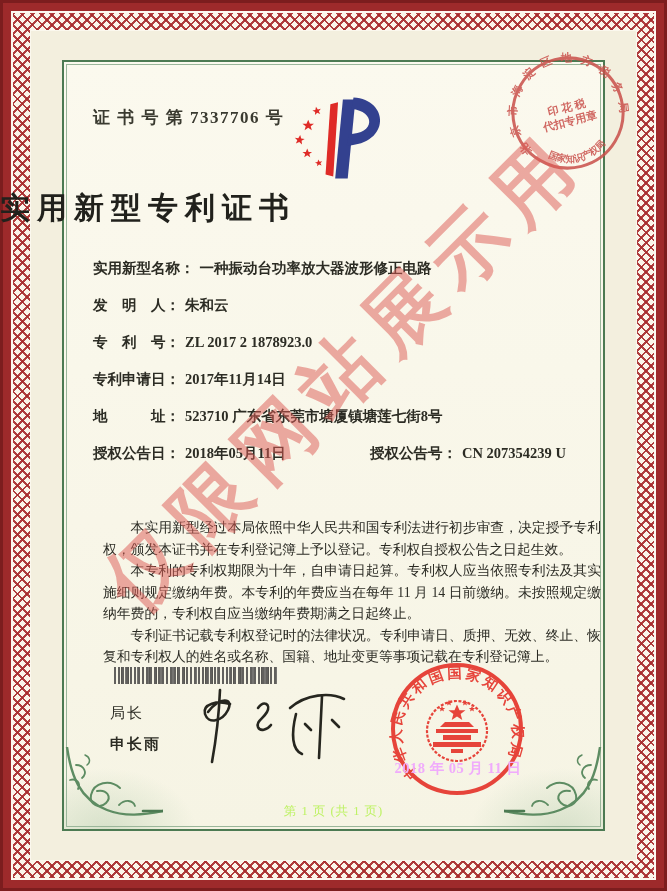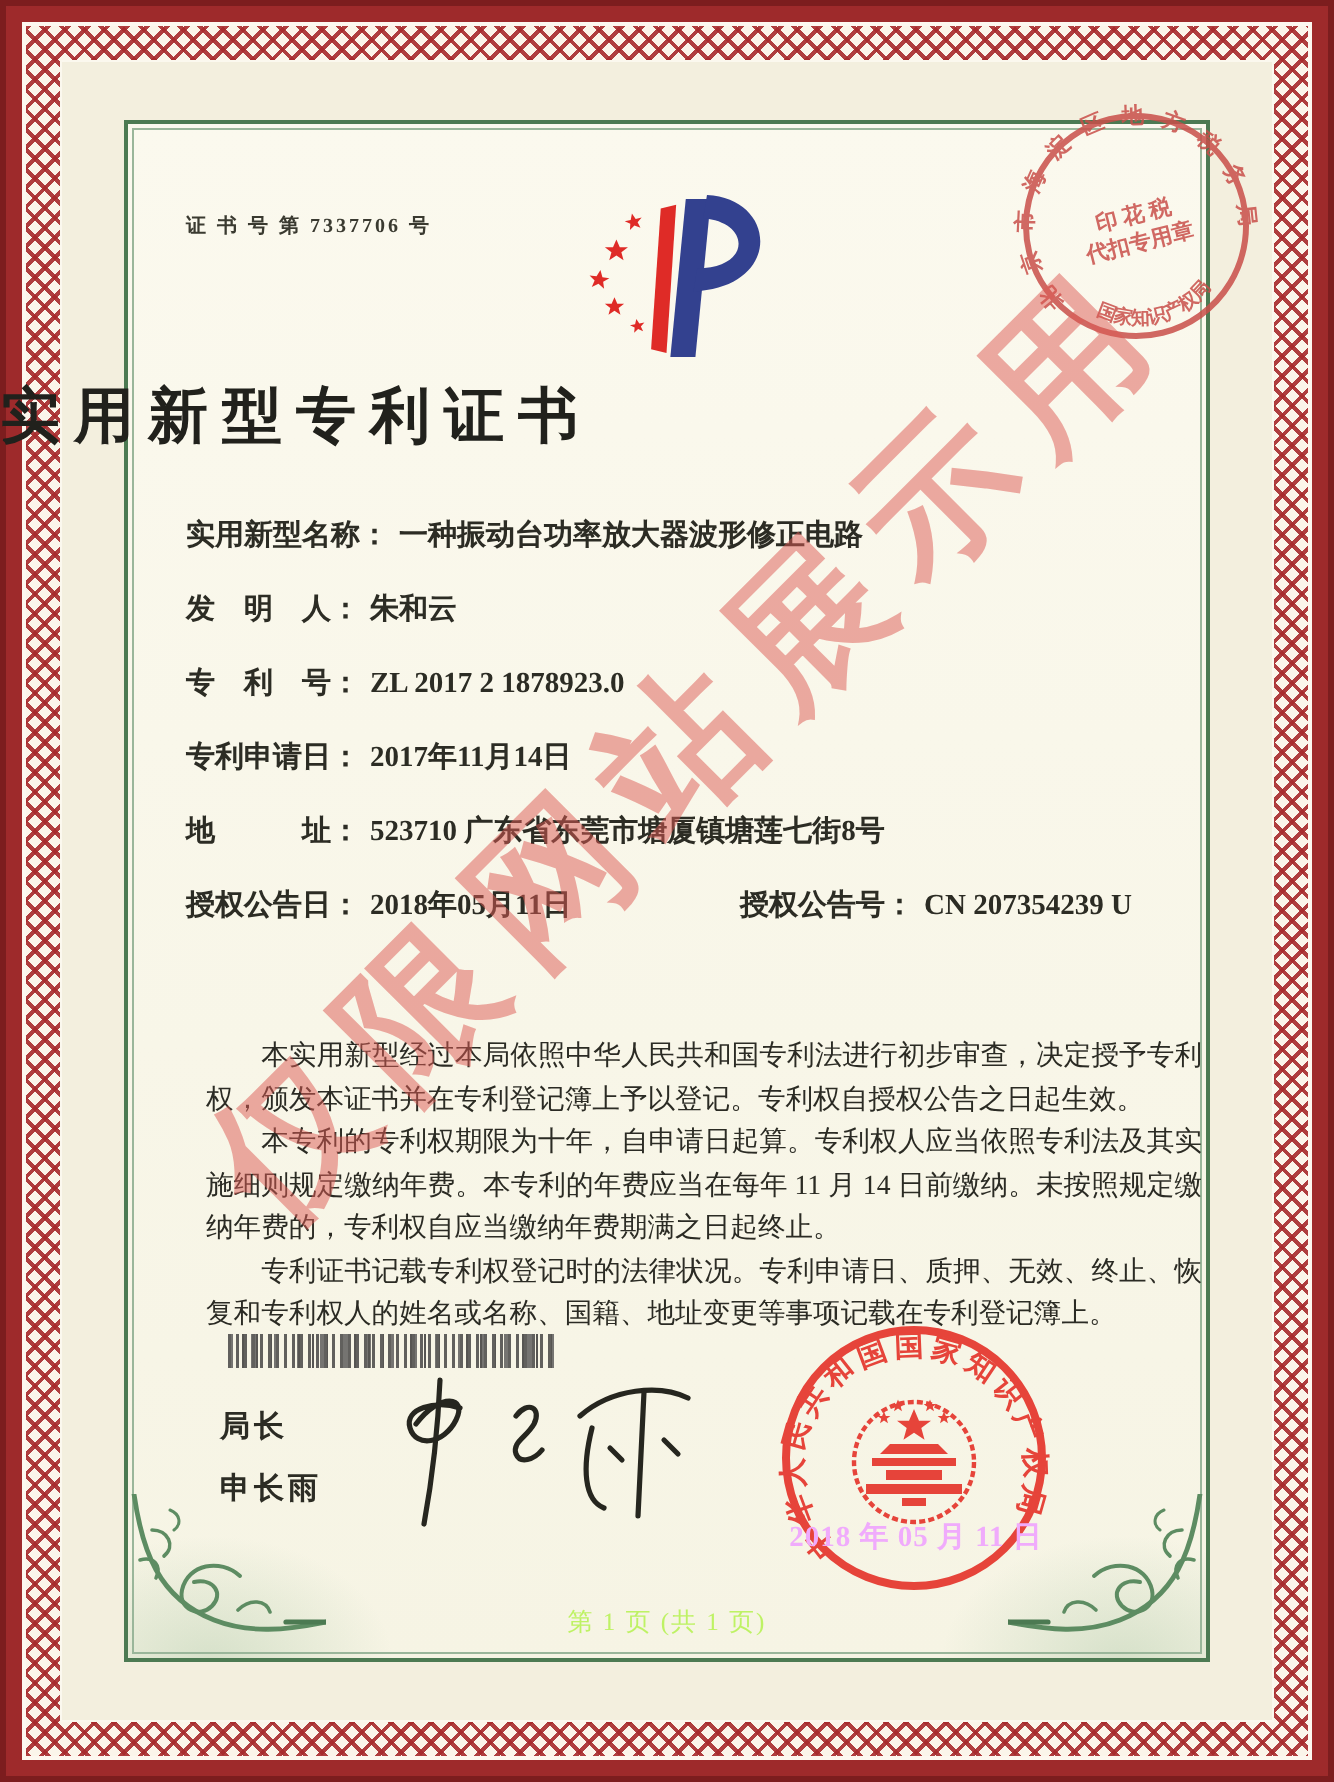--- a/index.html
+++ b/index.html
@@ -12,37 +12,37 @@
           #fbf5ea;}
   .cream{position:absolute;inset:30px;background:#f3efde;box-shadow:inset 0 0 0 1px #fbf8ee;}
   .paperbg{position:absolute;left:62px;top:60px;right:62px;bottom:60px;
         background:
           radial-gradient(130px 90px at 8% 100%, rgba(140,180,140,.30), transparent 70%),
           radial-gradient(130px 90px at 92% 100%, rgba(140,180,140,.30), transparent 70%),
           linear-gradient(#fbf9ee,#f6f4e4);}
   .green-frame{position:absolute;left:62px;top:60px;right:62px;bottom:60px;border:2px solid #4c7a52;}
   .green-frame::after{content:'';position:absolute;inset:2px;border:1px solid #9ab69a;}
   .txt{position:absolute;color:#2c2c24;}
-  .cert-no{left:93px;top:106px;font-size:10px;letter-spacing:1.5px;font-weight:600;color:#3a3a30;}
+  .cert-no{left:93px;top:106px;font-size:17px;letter-spacing:1.5px;font-weight:600;color:#3a3a30;}
   .logo{position:absolute;left:287px;top:90px;}
   .title{left:0;right:0;top:188px;text-align:left;font-size:30px;font-weight:700;
          letter-spacing:7px;color:#21211c;}
   .fields{left:93px;top:257px;right:55px;font-size:14.5px;font-weight:600;line-height:23px;}
   .frow{margin-bottom:14px;white-space:nowrap;}
   .fval{margin-left:5px;}
   .grant-left{display:inline-block;width:277px;}
   .paras{left:103px;top:517px;width:498px;font-size:13.8px;line-height:21.5px;
          text-align:justify;font-weight:500;color:#2b2b24;}
   .paras p{margin:0;text-indent:2em;}
   .barcode{position:absolute;left:114px;top:667px;width:163px;height:17px;opacity:.8;
         background:
           repeating-linear-gradient(90deg,#3c3c3c 0 1.5px,transparent 1.5px 4px),
           repeating-linear-gradient(90deg,#2e2e2e 0 1px,transparent 1px 7px),
           repeating-linear-gradient(90deg,#555 0 2.5px,transparent 2.5px 11.5px);}
-  .sig-title{left:110px;top:704px;font-size:15px;font-weight:700;letter-spacing:2px;}
+  .sig-title{left:110px;top:704px;font-size:15px;font-weight:400;letter-spacing:2px;}
   .sig-name{left:110px;top:735px;font-size:15px;font-weight:700;letter-spacing:2px;}
   .sig-svg{position:absolute;left:192px;top:684px;}
   .seal{position:absolute;left:386px;top:658px;opacity:.93;}
   .tax-stamp{position:absolute;left:507px;top:52px;transform:rotate(-14deg);opacity:.85;}
   .seal-date{left:392px;top:759px;width:132px;text-align:center;font-size:14.5px;
              font-weight:700;color:#f0abfc;letter-spacing:.5px;z-index:30;}
   .footer{left:0;right:0;top:803px;text-align:center;font-size:12.5px;letter-spacing:1px;color:#bef264;}
   .watermark{left:345px;top:372px;transform:translate(-50%,-50%) rotate(-45deg);
              font-size:77px;font-weight:700;letter-spacing:14px;color:#dd5b55;opacity:.5;
              white-space:nowrap;z-index:40;pointer-events:none;}

